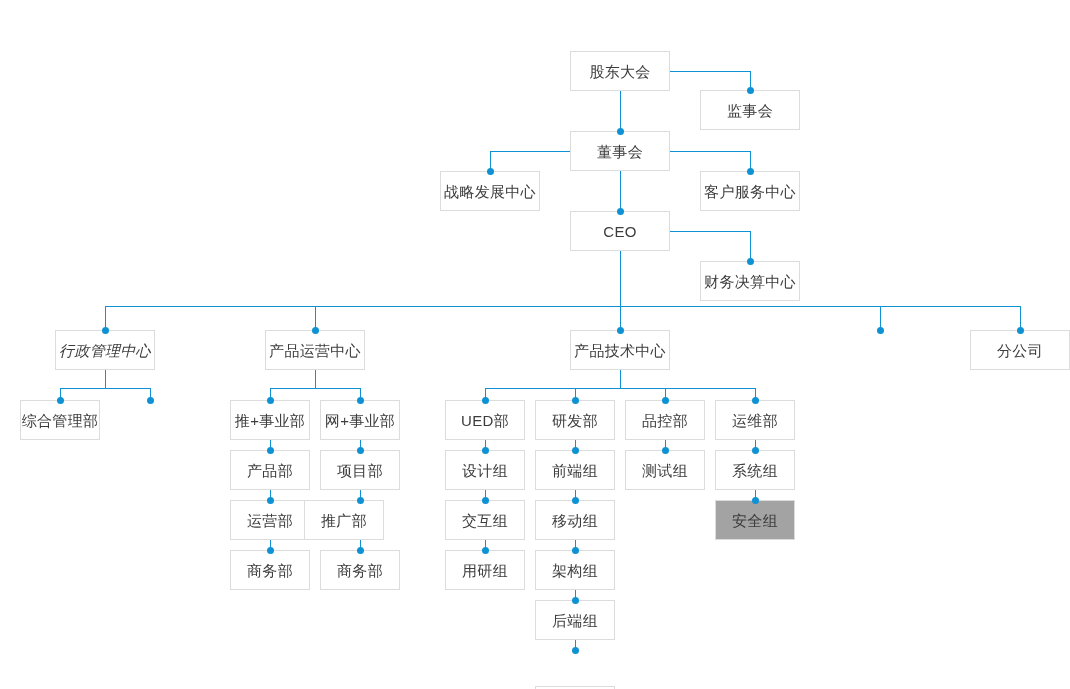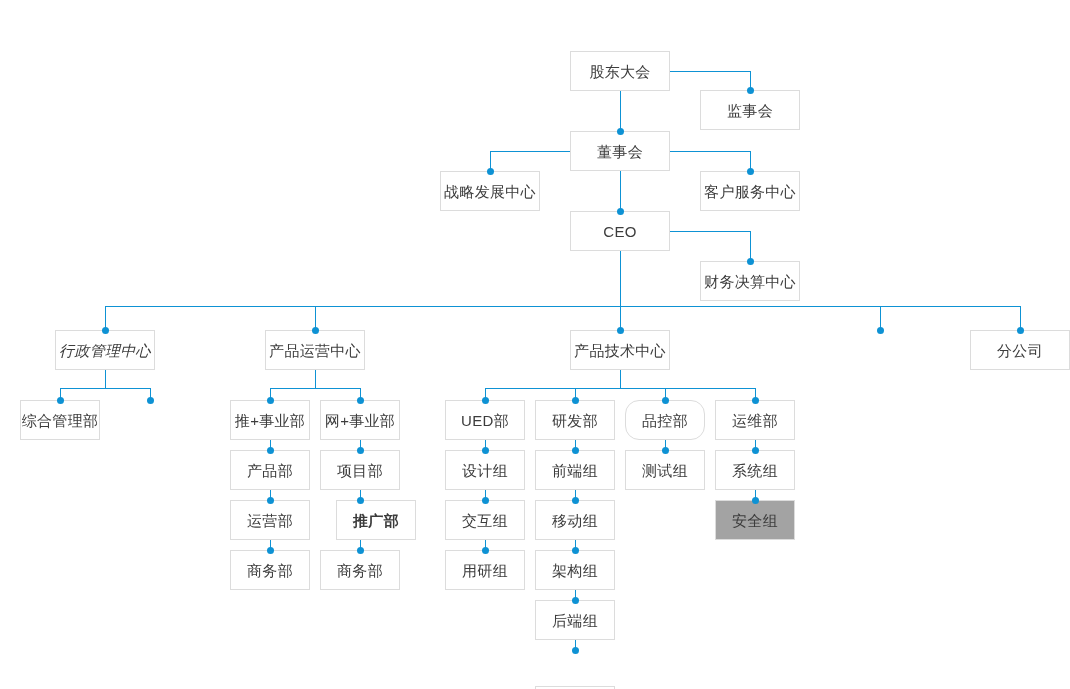--- a/index.html
+++ b/index.html
@@ -202,21 +202,21 @@
   <div class="node" style="left: 320px; top: 450px; width: 80px; height: 40px; border-color: rgb(220, 220, 220); background-color: rgb(255, 255, 255); color: rgb(60, 60, 60);">
     <span class="node-label">项目部</span>
   </div>
   <div class="dot" style="left: 356.5px; top: 446.5px; background: rgb(14, 146, 212);"></div>
 
   <div class="node" style="left: 230px; top: 500px; width: 80px; height: 40px; border-color: rgb(220, 220, 220); background-color: rgb(255, 255, 255); color: rgb(60, 60, 60);">
     <span class="node-label">运营部</span>
   </div>
   <div class="dot" style="left: 266.5px; top: 496.5px; background: rgb(14, 146, 212);"></div>
 
-  <div class="node" style="left: 336px; top: 500px; width: 80px; height: 40px; border-color: rgb(220, 220, 220); background-color: rgb(255, 255, 255); color: rgb(60, 60, 60); font-weight: bold;">
+  <div class="node" style="left: 304px; top: 500px; width: 80px; height: 40px; border-color: rgb(220, 220, 220); background-color: rgb(255, 255, 255); color: rgb(60, 60, 60);">
     <span class="node-label">推广部</span>
   </div>
   <div class="dot" style="left: 356.5px; top: 496.5px; background: rgb(14, 146, 212);"></div>
 
   <div class="node" style="left: 230px; top: 550px; width: 80px; height: 40px; border-color: rgb(220, 220, 220); background-color: rgb(255, 255, 255); color: rgb(60, 60, 60);">
     <span class="node-label">商务部</span>
   </div>
   <div class="dot" style="left: 266.5px; top: 546.5px; background: rgb(14, 146, 212);"></div>
 
   <div class="node" style="left: 320px; top: 550px; width: 80px; height: 40px; border-color: rgb(220, 220, 220); background-color: rgb(255, 255, 255); color: rgb(60, 60, 60);">
@@ -227,21 +227,21 @@
   <div class="node" style="left: 445px; top: 400px; width: 80px; height: 40px; border-color: rgb(220, 220, 220); background-color: rgb(255, 255, 255); color: rgb(60, 60, 60);">
     <span class="node-label">UED部</span>
   </div>
   <div class="dot" style="left: 481.5px; top: 396.5px; background: rgb(14, 146, 212);"></div>
 
   <div class="node" style="left: 535px; top: 400px; width: 80px; height: 40px; border-color: rgb(220, 220, 220); background-color: rgb(255, 255, 255); color: rgb(60, 60, 60);">
     <span class="node-label">研发部</span>
   </div>
   <div class="dot" style="left: 571.5px; top: 396.5px; background: rgb(14, 146, 212);"></div>
 
-  <div class="node" style="left: 625px; top: 400px; width: 80px; height: 40px; border-color: rgb(220, 220, 220); background-color: rgb(255, 255, 255); color: rgb(60, 60, 60); border-radius: 14px;">
+  <div class="node" style="left: 625px; top: 400px; width: 80px; height: 40px; border-color: rgb(220, 220, 220); background-color: rgb(255, 255, 255); color: rgb(60, 60, 60);">
     <span class="node-label">品控部</span>
   </div>
   <div class="dot" style="left: 661.5px; top: 396.5px; background: rgb(14, 146, 212);"></div>
 
   <div class="node" style="left: 715px; top: 400px; width: 80px; height: 40px; border-color: rgb(220, 220, 220); background-color: rgb(255, 255, 255); color: rgb(60, 60, 60);">
     <span class="node-label">运维部</span>
   </div>
   <div class="dot" style="left: 751.5px; top: 396.5px; background: rgb(14, 146, 212);"></div>
 
   <div class="node" style="left: 445px; top: 450px; width: 80px; height: 40px; border-color: rgb(220, 220, 220); background-color: rgb(255, 255, 255); color: rgb(60, 60, 60);">

